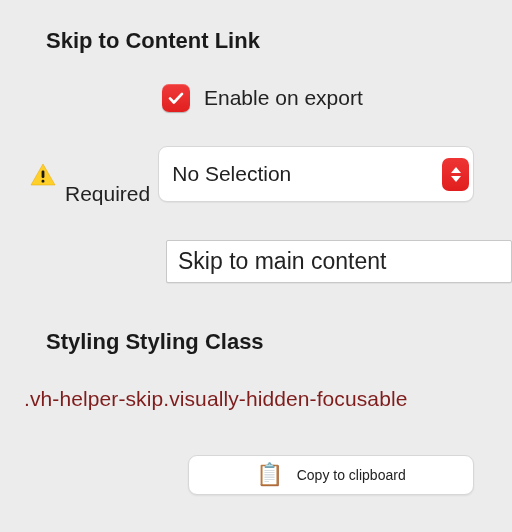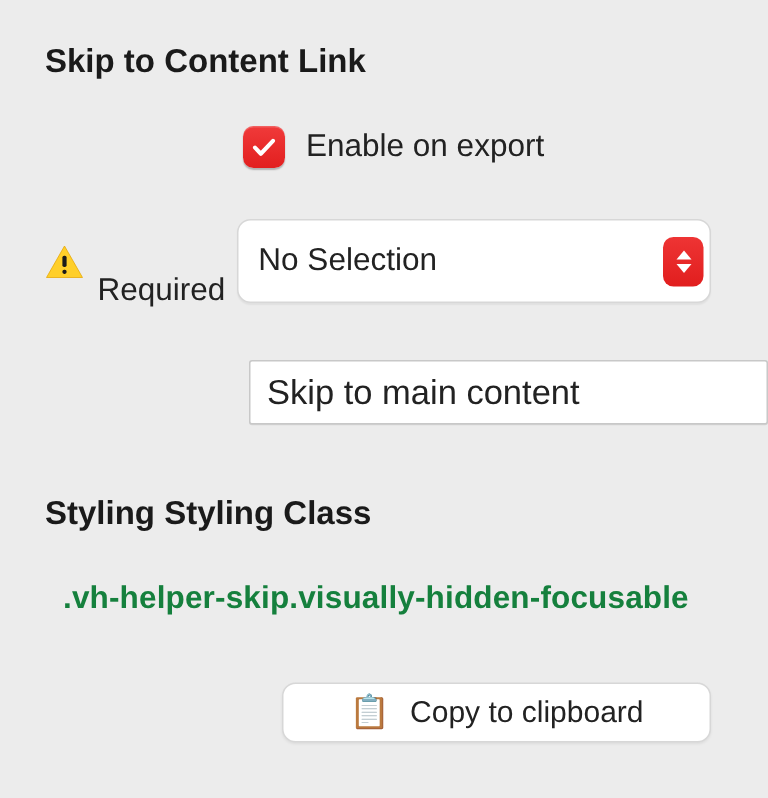--- a/index.html
+++ b/index.html
@@ -7,21 +7,21 @@
   body {
     background: #ececec;
     font-family: -apple-system, "Helvetica Neue", Arial, sans-serif;
     color: #1a1a1a;
     -webkit-font-smoothing: antialiased;
   }
   .section-title {
     font-size: 22px;
     font-weight: 600;
     color: #1a1a1a;
-    padding: 28px 0 0 30px;
+    padding: 28px 0 0 46px;
   }
   .row {
     display: flex;
     align-items: center;
   }
   
   .row-enable {
     margin-top: 30px;
     padding-left: 162px;
     gap: 14px;
@@ -102,45 +102,44 @@
     padding: 0 11px;
     font-size: 23px;
     color: #222;
     font-family: inherit;
     box-shadow: 0 0.5px 0 rgba(0,0,0,0.1);
   }
   
   .section-title.helper { padding-top: 46px; }
   .helper-class {
     font-size: 21px;
-    color: #15803d;
-    padding: 32px 0 0 42px;
+    color: #7f1d1d;
+    padding: 32px 0 0 24px;
     letter-spacing: 0.1px;
-    font-weight: bold;
   }
   
   .row-copy {
     margin-top: 44px;
     padding-left: 188px;
   }
   .copy-btn {
     width: 286px;
     height: 40px;
     background: #fff;
     border: 1px solid #d7d7d7;
     border-radius: 9px;
     display: flex;
     align-items: center;
     justify-content: center;
     gap: 13px;
     box-shadow: 0 1px 2px rgba(0,0,0,0.07);
     cursor: default;
   }
   .clipboard-icon { font-size: 22px; line-height: 1; }
-  .copy-btn-label { font-size: 20px; color: #222; }
+  .copy-btn-label { font-size: 14px; color: #222; }
 </style>
 </head>
 <body>
 
 <div class="section-title">Skip to Content Link</div>
 
 <div class="row row-enable">
   <div class="checkbox">
     <svg viewBox="0 0 24 24">
       <path d="M4 12.5 L9.2 18 L20 6.5" fill="none" stroke="#fff" stroke-width="3.6" stroke-linecap="round" stroke-linejoin="round"></path>

